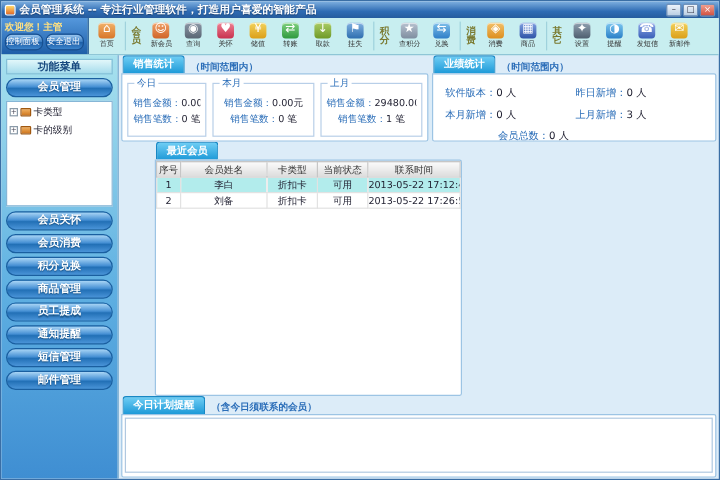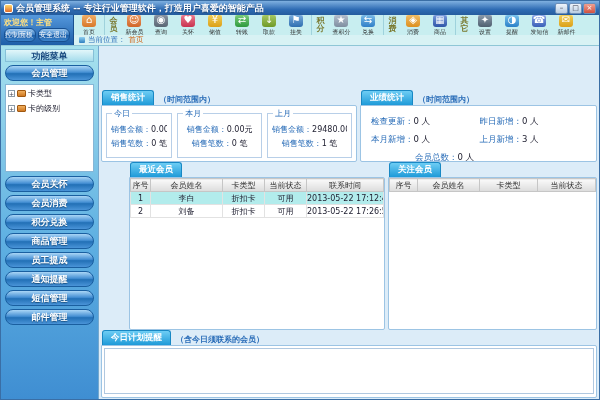--- a/index.html
+++ b/index.html
@@ -178,25 +178,20 @@
         <div class="titem">
           <span class="ticon" style="background:linear-gradient(#f2d25c,#dca018)">✉</span>
           <span class="tlabel">新邮件</span>
         </div>
         <div class="titem">
           
           
         </div>
 
       </div>
-      <div class="crumb">
-        <span class="crumbdot"></span>
-        <span>当前位置：</span>
-        <span class="crumbval">首页</span>
-      </div>
     </div>
   </div>
 
   <div class="main">
 
     <div class="sidebar">
       <div class="sbheader">功能菜单</div>
       <div class="sbtn">会员管理</div>
       <div class="tree">
         <div class="treeitem">
@@ -215,21 +210,21 @@
       <div class="sbtn">积分兑换</div>
       <div class="sbtn">商品管理</div>
       <div class="sbtn">员工提成</div>
       <div class="sbtn">通知提醒</div>
       <div class="sbtn">短信管理</div>
       <div class="sbtn">邮件管理</div>
     </div>
 
     <div class="content">
 
-      <div class="prow" style="height:70px; flex:0 0 70px;margin-top:44px;">
+      <div class="prow" style="height:70px; flex:0 0 70px;">
         <div class="pcol" style="width:256px; flex:0 0 256px;">
           <div class="ptabrow">
             <span class="ptab">销售统计</span>
             <span class="pscope">（时间范围内）</span>
           </div>
           <div class="pbody salesbody">
             <div class="gbox narrow">
               <span class="legend">今日</span>
               <div class="srow"><span class="slabel">销售金额：</span><span class="sval">0.00元</span></div>
               <div class="srow"><span class="slabel">销售笔数：</span><span class="sval">0 笔</span></div>
@@ -246,21 +241,21 @@
             </div>
           </div>
         </div>
         <div class="pcol" style="flex:1;">
           <div class="ptabrow">
             <span class="ptab">业绩统计</span>
             <span class="pscope">（时间范围内）</span>
           </div>
           <div class="pbody">
             <div class="perfgrid">
-              <div class="perfrow"><span class="slabel">检查更新：</span><span class="sval">0 人</span></div>
+              <div class="perfrow"><span class="slabel">软件版本：</span><span class="sval">0 人</span></div>
               <div class="perfrow"><span class="slabel">昨日新增：</span><span class="sval">0 人</span></div>
               <div class="perfrow"><span class="slabel">本月新增：</span><span class="sval">0 人</span></div>
               <div class="perfrow"><span class="slabel">上月新增：</span><span class="sval">3 人</span></div>
               <div class="perfrow span2"><span class="slabel">会员总数：</span><span class="sval">0 人</span></div>
             </div>
           </div>
         </div>
       </div>
 
       <div class="prow" style="flex:1; min-height:0;">
@@ -296,43 +291,20 @@
                 <td>2</td>
                 <td>刘备</td>
                 <td>折扣卡</td>
                 <td>可用</td>
                 <td>2013-05-22 17:26:56</td>
               </tr>
             </tbody>
               </table>
           </div>
         </div>
-        <div class="pcol" style="flex:1;">
-          <div class="ptabrow">
-            <span class="ptab">关注会员</span>
-          </div>
-          <div class="pbody">
-            <table class="dt">
-              <colgroup>
-                  <col style="width:28px">
-                  <col>
-                  <col style="width:58px">
-                  <col style="width:58px">
-                </colgroup>
-              <tbody>
-                  <tr>
-                <th>序号</th>
-                <th>会员姓名</th>
-                <th>卡类型</th>
-                <th>当前状态</th>
-              </tr>
-            </tbody>
-              </table>
-          </div>
-        </div>
       </div>
 
       <div class="pcol" style="flex:0 0 66px; height:66px;">
         <div class="ptabrow">
           <span class="ptab">今日计划提醒</span>
           <span class="remnote">（含今日须联系的会员）</span>
         </div>
         <div class="pbody">
           <div class="rembody"></div>
         </div>

